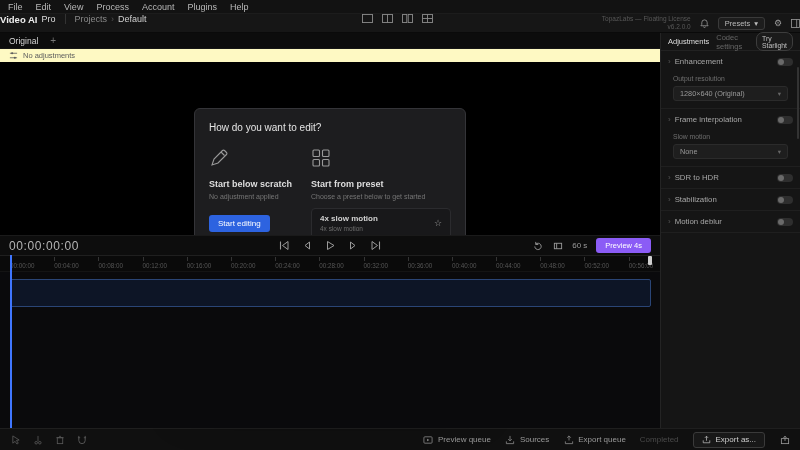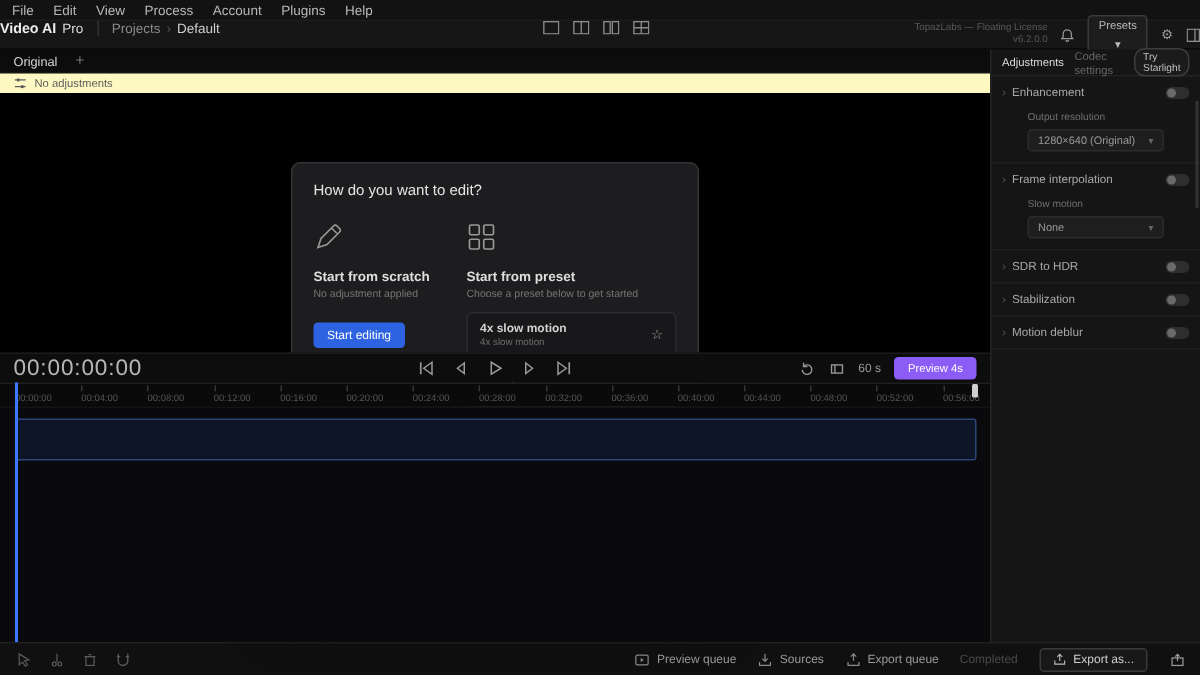--- a/index.html
+++ b/index.html
@@ -20,21 +20,21 @@
   .tb-div { width:1px; height:10px; background:#333; margin:0 9px; }
   .crumb-section { color:#8a8a8a; }
   .crumb-sep { color:#555; margin:0 4px; }
   .crumb-current { color:#cfcfcf; }
   .view-icons { position:absolute; left:362px; display:flex; gap:9px; align-items:center; }
   .vicon { width:11px; height:9px; display:inline-block; color:#8b8b8b; }
   .vicon svg { display:block; }
   .tb-right { margin-left:auto; display:flex; align-items:center; gap:9px; }
   .license { text-align:right; font-size:6.5px; line-height:1.25; color:#585858; }
   .pill-btn { border:1px solid #3a3a3a; background:#1d1d1d; border-radius:3px; padding:1px 6px;
-              font-size:7.5px; color:#bbb; display:flex; align-items:center; gap:4px;flex-direction:column; }
+              font-size:7.5px; color:#bbb; display:flex; align-items:center; gap:4px; }
   .ticon { color:#9a9a9a; font-size:9px; line-height:1; display:inline-flex; }
 
   
   .middle { display:flex; height:395px; flex:none; }
   .left-col { width:660px; display:flex; flex-direction:column; background:#000; }
 
   .tabbar { height:16px; background:#0c0c0c; border-bottom:1px solid #151515;
             display:flex; align-items:center; gap:12px; padding:0 9px; flex:none; }
   .tab-active { color:#d6d6d6; font-size:8.5px; }
   .tab-add { color:#777; font-size:10px; }
@@ -64,21 +64,21 @@
   .pi-text { flex:1; min-width:0; }
   .pi-title { font-size:8px; color:#d2d2d2; font-weight:700; }
   .pi-sub { font-size:6.5px; color:#6d6d6d; margin-top:1.5px; }
   .pi-star { color:#9c9c9c; font-size:9px; margin-left:6px; }
   .dont-show { display:flex; align-items:center; gap:5px; margin-top:12px; font-size:7.5px; color:#8a8a8a; }
   .checkbox { width:7px; height:7px; border:1px solid #5a5a5a; border-radius:1px; background:transparent; flex:none; }
 
   
   .transport { height:20px; background:#0d0d0d; border-top:1px solid #1a1a1a;
                display:flex; align-items:center; padding:0 9px; position:relative; flex:none; }
-  .timecode { font-size:15px; color:#b5b5b5; letter-spacing:.6px; }
+  .timecode { font-size:12px; color:#b5b5b5; letter-spacing:.6px; }
   .transport-center { position:absolute; left:50%; transform:translateX(-50%);
                       display:flex; gap:12px; align-items:center; }
   .t-btn { width:11px; height:11px; color:#9a9a9a; display:inline-flex; align-items:center; justify-content:center; cursor:pointer; }
   .transport-right { margin-left:auto; display:flex; align-items:center; gap:9px; }
   .dur { font-size:8px; color:#9a9a9a; }
   .btn-preview { background:#8b5cf6; color:#fff; font-size:7.5px; padding:3px 9px; border-radius:3px;
                  border:none; cursor:pointer; font-family:Liberation Sans, sans-serif;text-align:center; }
 
   
   .timeline-body { position:relative; flex:1; display:flex; flex-direction:column; }
@@ -101,21 +101,21 @@
   .rp-tab { color:#666; font-size:7.5px; }
   .rp-star-btn { margin-left:auto; border:1px solid #3d3d3d; border-radius:7px; padding:1.5px 5px;
                  font-size:6.8px; color:#c0c0c0; background:#1b1b1b; }
   .rp-row { display:flex; align-items:center; gap:4px; padding:0 7px; height:21px; }
   .rp-chevron { color:#555; font-size:8px; }
   .rp-label { color:#a8a8a8; font-size:7.8px; flex:1; }
   .toggle { width:16px; height:8px; border-radius:4px; background:#2e2e2e; position:relative; flex:none; cursor:pointer; }
   .toggle::after { content:""; position:absolute; left:1px; top:1px; width:6px; height:6px;
                    border-radius:50%; background:#6a6a6a; }
   .rp-divider { height:1px; background:#1f1f1f; margin:0; flex:none; }
-  .rp-field { padding:1px 24px 7px; }
+  .rp-field { padding:1px 12px 7px; }
   .rp-field-label { font-size:6.8px; color:#6f6f6f; margin:2px 0 4px; }
   .rp-select { height:15px; background:#1e1e1e; border:1px solid #2b2b2b; border-radius:3px;
                display:flex; align-items:center; justify-content:space-between; padding:0 6px;
                color:#999; font-size:7.3px; cursor:pointer; }
   .rp-select .chev { color:#666; font-size:6.5px; }
   .rp-scroll { position:absolute; right:1px; top:34px; width:2px; height:72px; background:#333; border-radius:1px; }
 
   
   .bottombar { height:22px; background:#101010; border-top:1px solid #1f1f1f;
                display:flex; align-items:center; padding:0 10px; flex:none; }
@@ -228,21 +228,21 @@
         <div class="modal">
           <div class="modal-title">How do you want to edit?</div>
           <div class="modal-cols">
             <div class="col-scratch">
               <div class="col-icon">
                 <svg viewBox="0 0 20 20" width="20" height="20">
                     <path d="M3 17l2-6 8.5-8.5a1.4 1.4 0 0 1 2 0l2 2a1.4 1.4 0 0 1 0 2L9 15l-6 2z" fill="none" stroke="currentColor" stroke-width="1.1"></path>
                     <line x1="12" y1="4" x2="15.5" y2="7.5" stroke="currentColor" stroke-width="1.1"></line>
                   </svg>
               </div>
-              <div class="col-head">Start from scratch</div>
+              <div class="col-head">Start below scratch</div>
               <div class="col-sub">No adjustment applied</div>
               <button class="btn-primary">Start editing</button>
               <div class="dont-show" style="margin-top:auto; padding-top:54px;">
                 <span class="checkbox"></span>
                 <span>Don't show again</span>
               </div>
             </div>
             <div class="col-preset">
               <div class="col-icon">
                 <svg viewBox="0 0 20 20" width="20" height="20">

